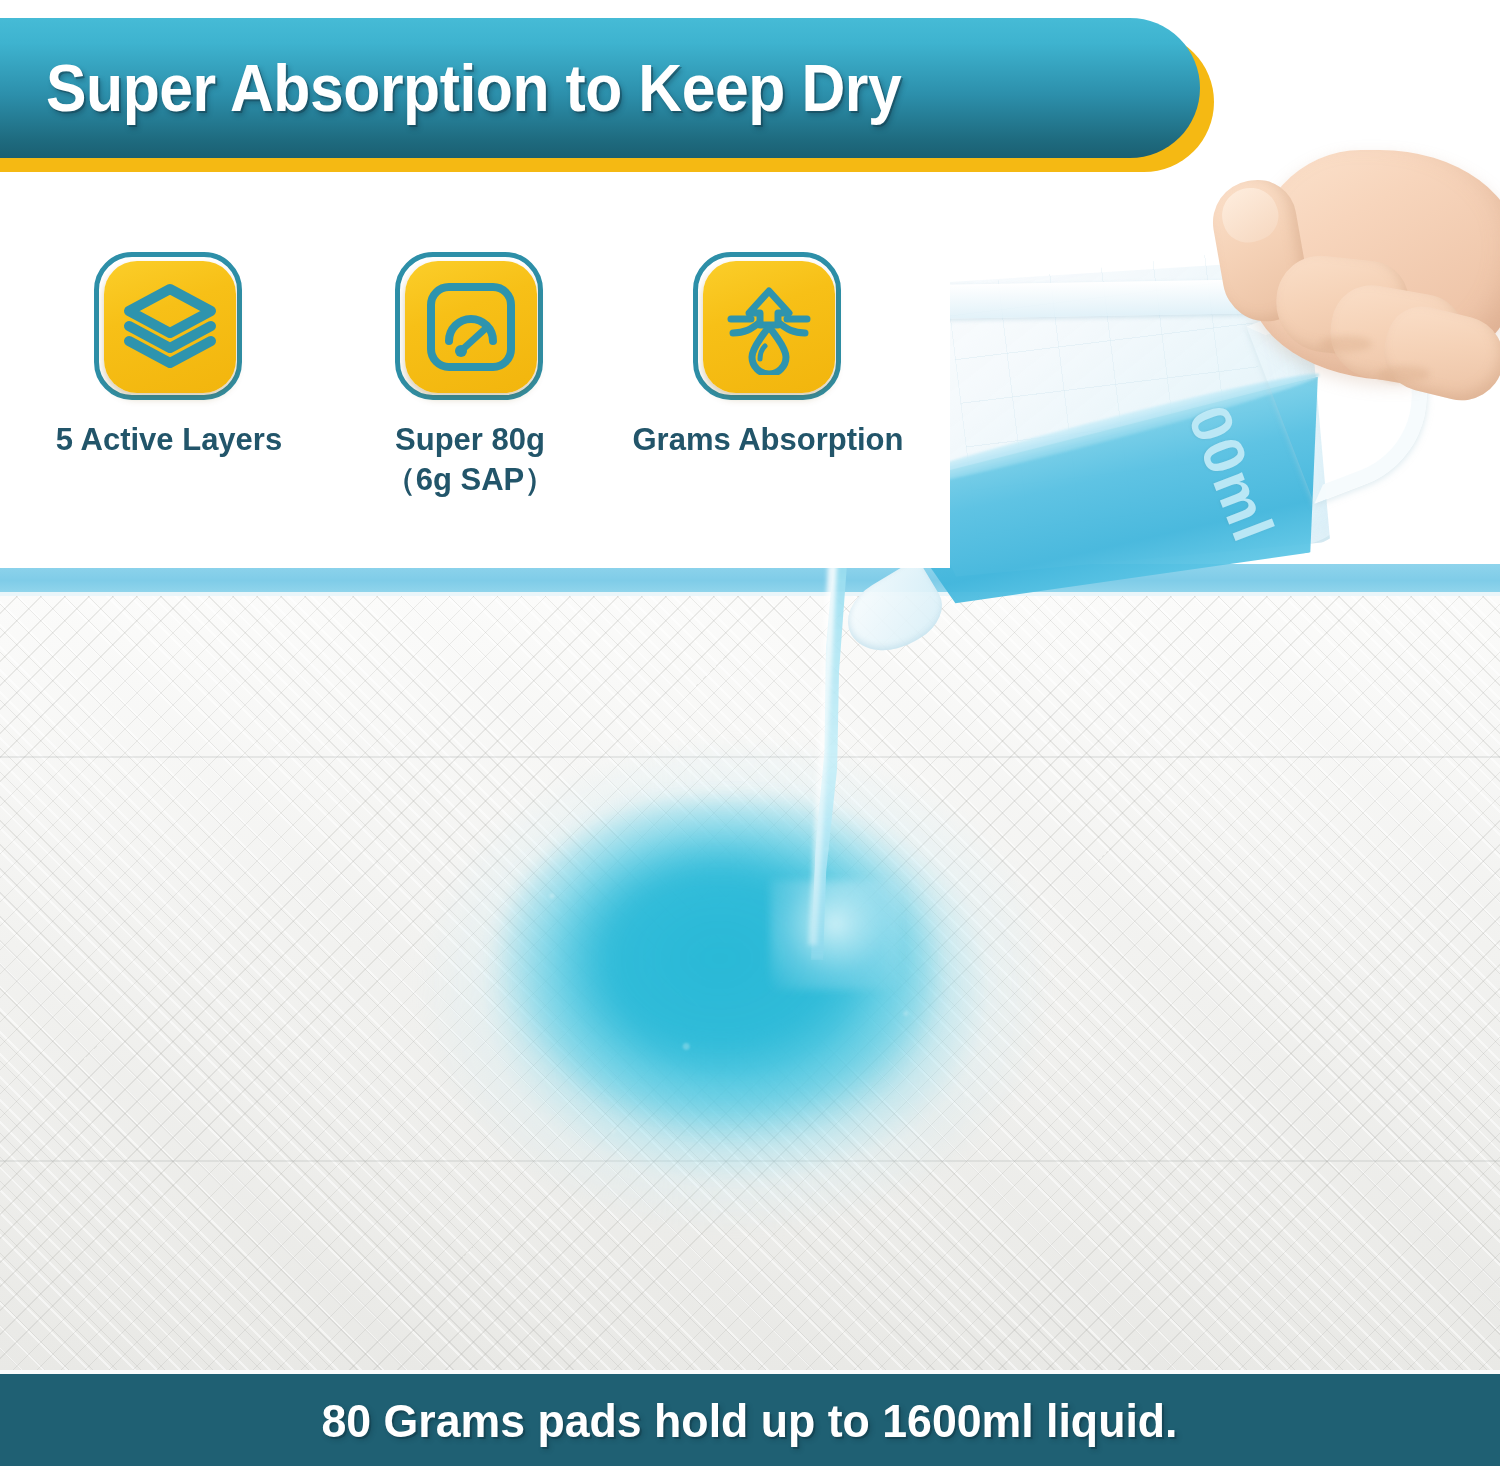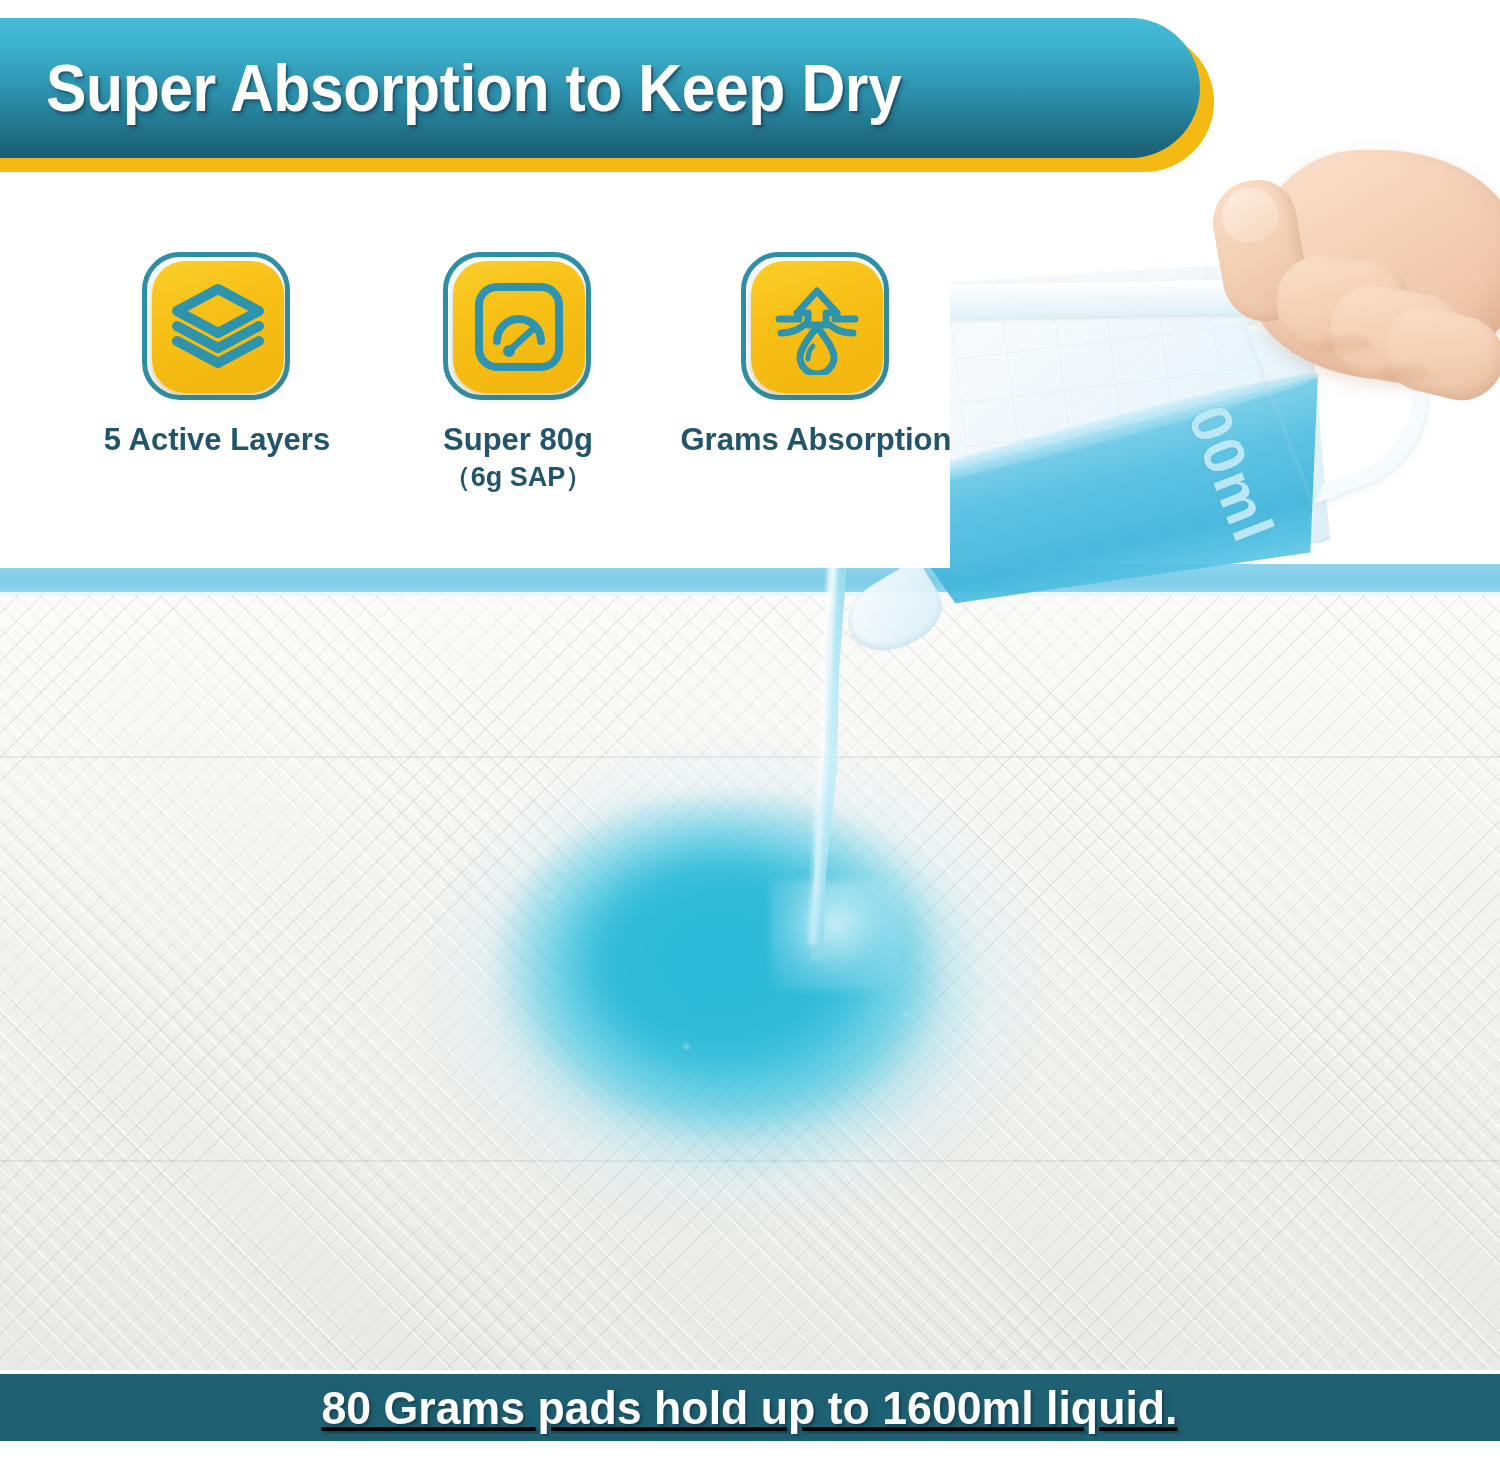--- a/index.html
+++ b/index.html
@@ -59,21 +59,21 @@
   .feature-panel{
     position:absolute;
     left:0; top:168px;
     width:950px; height:400px;
     background:#ffffff;
     z-index:25;
   }
   .feature-row{
     position:absolute;
     left:0; top:0;
-    width:950px; height:400px;margin-left:48px;
+    width:950px; height:400px;
   }
   .feature{
     position:absolute;
     top:84px;
   }
   .feature.f1{ left:24px;  width:290px; }
   .feature.f2{ left:330px; width:280px; }
   .feature.f3{ left:608px; width:320px; }
 
   .icon-holder{
@@ -103,21 +103,21 @@
   .icon-tile svg{ display:block; }
 
   .feat-label{
     text-align:center;
     color:#22556A;
     font-size:31px;
     font-weight:bold;
     line-height:1.28;
     white-space:nowrap;
   }
-  .feat-label .sub{ display:block; font-size:27px; }
+  .feat-label .sub{ display:block; font-size:31px; }
 
   
   .pad{
     position:absolute;
     left:0; top:564px;
     width:1500px; height:810px;
     background:#F4F4F2;
     overflow:hidden;
     z-index:5;
   }
@@ -381,27 +381,26 @@
     width:52px; height:16px;
     background:rgba(214,168,136,0.35);
     border-radius:50%;
     filter:blur(3px);
   }
 
   
   .bottom-bar{
     position:absolute;
     left:0; top:1374px;
-    width:1500px; height:67px;
+    width:1500px; height:92px;
     background:#1F6073;
     z-index:30;
     display:flex;
     align-items:center;
     justify-content:center;
-    text-decoration:underline;
   }
   .bottom-text{
     color:#ffffff;
     font-size:47px;
     font-weight:bold;
     letter-spacing:0px;
     white-space:nowrap;
     transform:scaleX(0.95);
     text-shadow:2px 2px 0 rgba(14,50,62,0.40), 3px 3px 5px rgba(12,45,58,0.30);
   }

